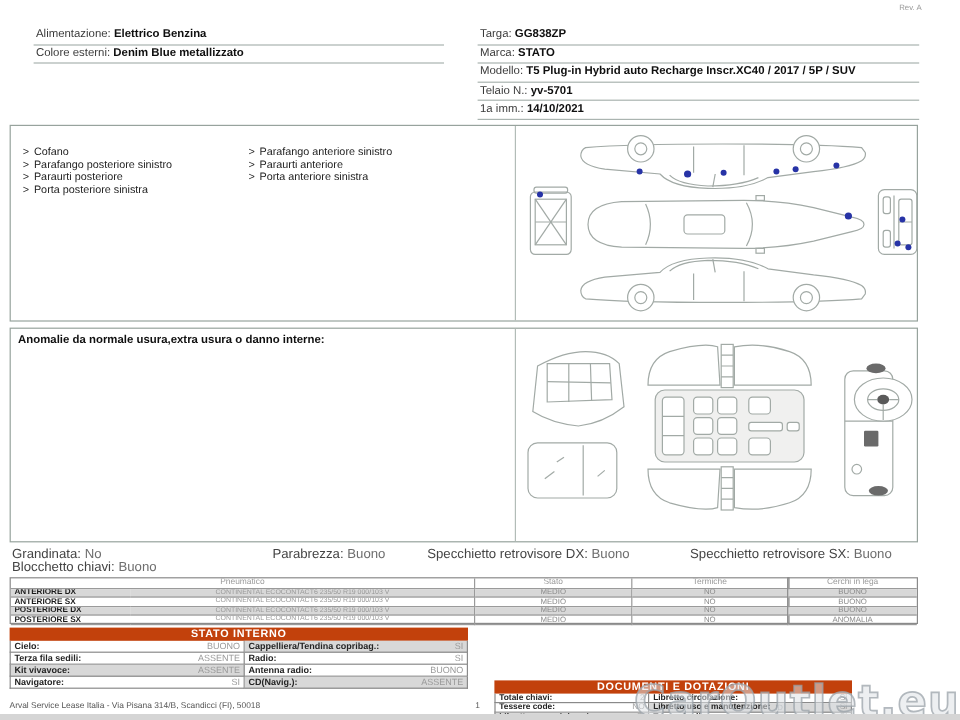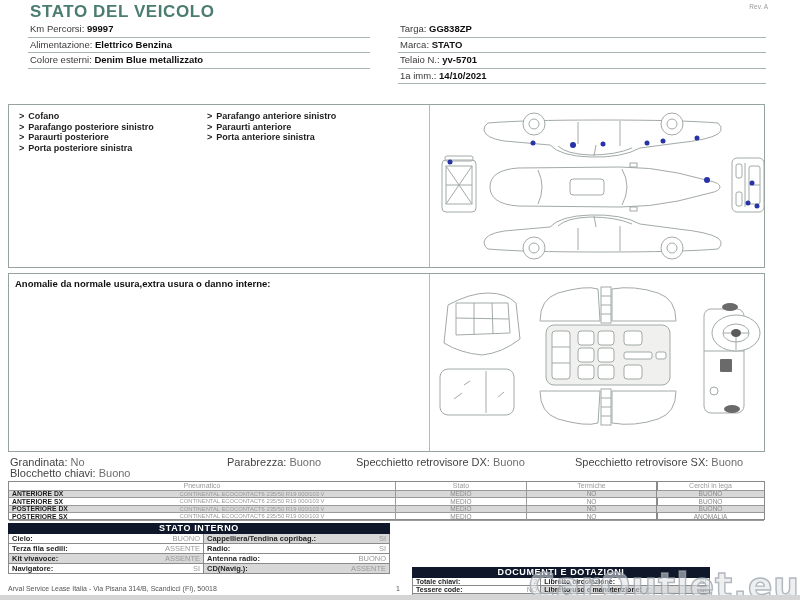--- a/index.html
+++ b/index.html
@@ -18,21 +18,21 @@
   .irow{border-bottom:1px solid #aab4b0;padding:1px 2px 2px 2px;line-height:11.5px;}
   .lbl{color:#3a3a3a;}
   .val{font-weight:bold;color:#0f0f0f;}
 
   
   .box{position:absolute;left:8px;width:757px;border:1px solid #97a39d;background:#fff;box-sizing:border-box;}
   #ext-box{top:104px;height:164px;}
   #int-box{top:273px;height:179px;}
   .box-heading{position:absolute;left:6px;top:4px;font-size:9.5px;font-weight:bold;color:#101010;}
   .vdivider{position:absolute;left:420px;top:0;bottom:0;width:1px;background:#b2bcb7;}
-  .items{position:absolute;top:6px;font-size:9px;color:#222;font-weight:bold;}
+  .items{position:absolute;top:16px;font-size:9px;color:#222;}
   #ext-items-left{left:10px;}
   #ext-items-right{left:198px;}
   .item{line-height:10.5px;white-space:nowrap;}
   .gt{margin-right:4px;}
 
   .diagram{position:absolute;}
   #ext-svg{left:425px;top:7px;}
   #int-svg{left:425px;top:9px;}
   .sketch{stroke:#a2aaa6;fill:none;stroke-width:1;}
   .dot{fill:#2733a6;stroke:none;}
@@ -60,21 +60,21 @@
   .tpos{justify-content:flex-start;padding-left:3px;font-weight:bold;color:#1c1c1c;font-size:6.8px;}
   .tdesc{color:#9a9a9a;font-size:5.8px;}
   .tval{color:#8a8a8a;}
   .sh{background:#d8d8d8;}
   .span2{grid-column:1 / 3;}
 
   
   .btable{position:absolute;top:523px;font-size:7.5px;}
   #stato-interno{left:8px;width:382px;}
   #documenti{left:412px;width:298px;font-size:7px;margin-top:44px;}
-  .bar{background:#0f172a;color:#fff;font-weight:bold;text-align:center;font-size:9px;
+  .bar{background:#c2410c;color:#fff;font-weight:bold;text-align:center;font-size:9px;
        height:11px;line-height:11px;letter-spacing:.6px;}
   .brow{display:flex;}
   #stato-interno .brow{height:10px;line-height:9px;}
   #documenti .brow{height:8px;line-height:7.5px;}
   .bcell{display:flex;justify-content:space-between;align-items:center;
     border:1px solid #8a8a8a;border-top:none;padding:0 3px;box-sizing:border-box;
     overflow:hidden;white-space:nowrap;}
   .bcell + .bcell{border-left:none;}
   .blbl{font-weight:bold;color:#242424;}
   .bval{color:#9a9a9a;}
@@ -88,46 +88,45 @@
   .watermark{position:absolute;right:0px;bottom:-6px;font-size:36px;font-weight:bold;
     font-family:"DejaVu Sans",sans-serif;letter-spacing:1px;
     color:rgba(222,226,230,0.55);-webkit-text-stroke:1.4px rgba(155,163,170,0.75);}
   .bottom-strip{position:absolute;left:0;right:0;bottom:0;height:5px;background:#d5d5d5;}
 </style>
 </head>
 <body>
 
 <div id="page">
 
-  <h1 class="title">STATO DEL VEICOLO</h1>
   <div class="rev">Rev. A</div>
 
   <div class="info-col" id="info-left">
-    <div class="irow">
-      <span class="lbl">Km Percorsi:</span>
-      <span class="val">99997</span>
-    </div>
     <div class="irow">
       <span class="lbl">Alimentazione:</span>
       <span class="val">Elettrico Benzina</span>
     </div>
     <div class="irow">
       <span class="lbl">Colore esterni:</span>
       <span class="val">Denim Blue metallizzato</span>
     </div>
   </div>
 
   <div class="info-col" id="info-right">
     <div class="irow">
       <span class="lbl">Targa:</span>
       <span class="val">GG838ZP</span>
     </div>
     <div class="irow">
       <span class="lbl">Marca:</span>
       <span class="val">STATO</span>
+    </div>
+    <div class="irow">
+      <span class="lbl">Modello:</span>
+      <span class="val">T5 Plug-in Hybrid auto Recharge Inscr.XC40 / 2017 / 5P / SUV</span>
     </div>
     <div class="irow">
       <span class="lbl">Telaio N.:</span>
       <span class="val">yv-5701</span>
     </div>
     <div class="irow">
       <span class="lbl">1a imm.:</span>
       <span class="val">14/10/2021</span>
     </div>
   </div>

